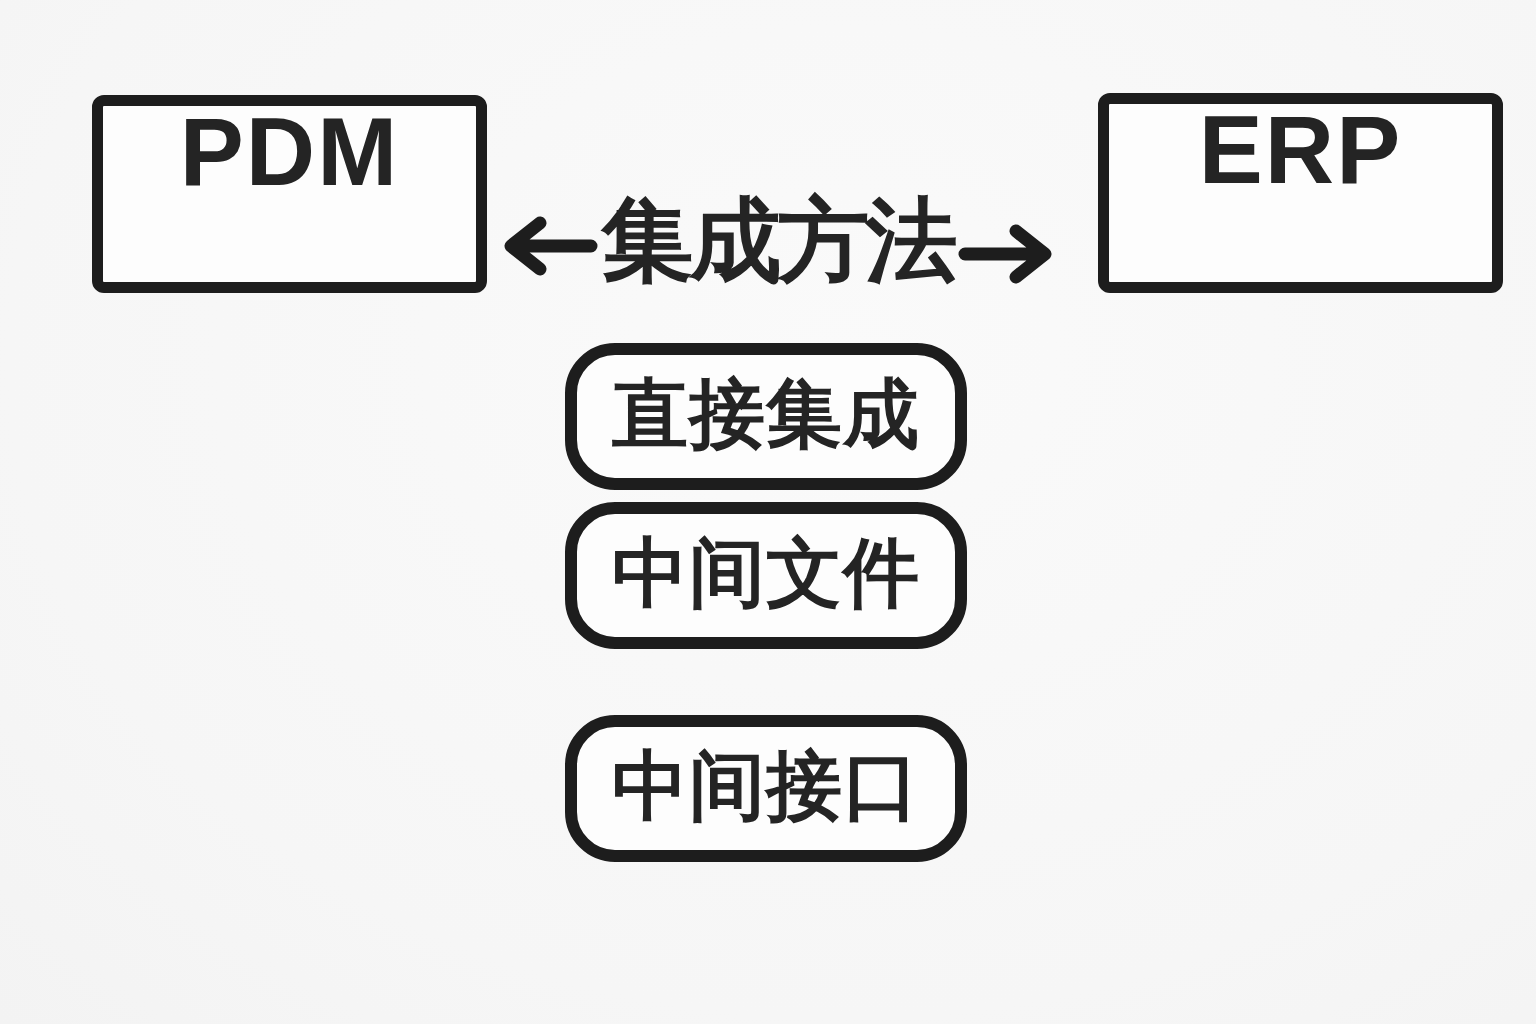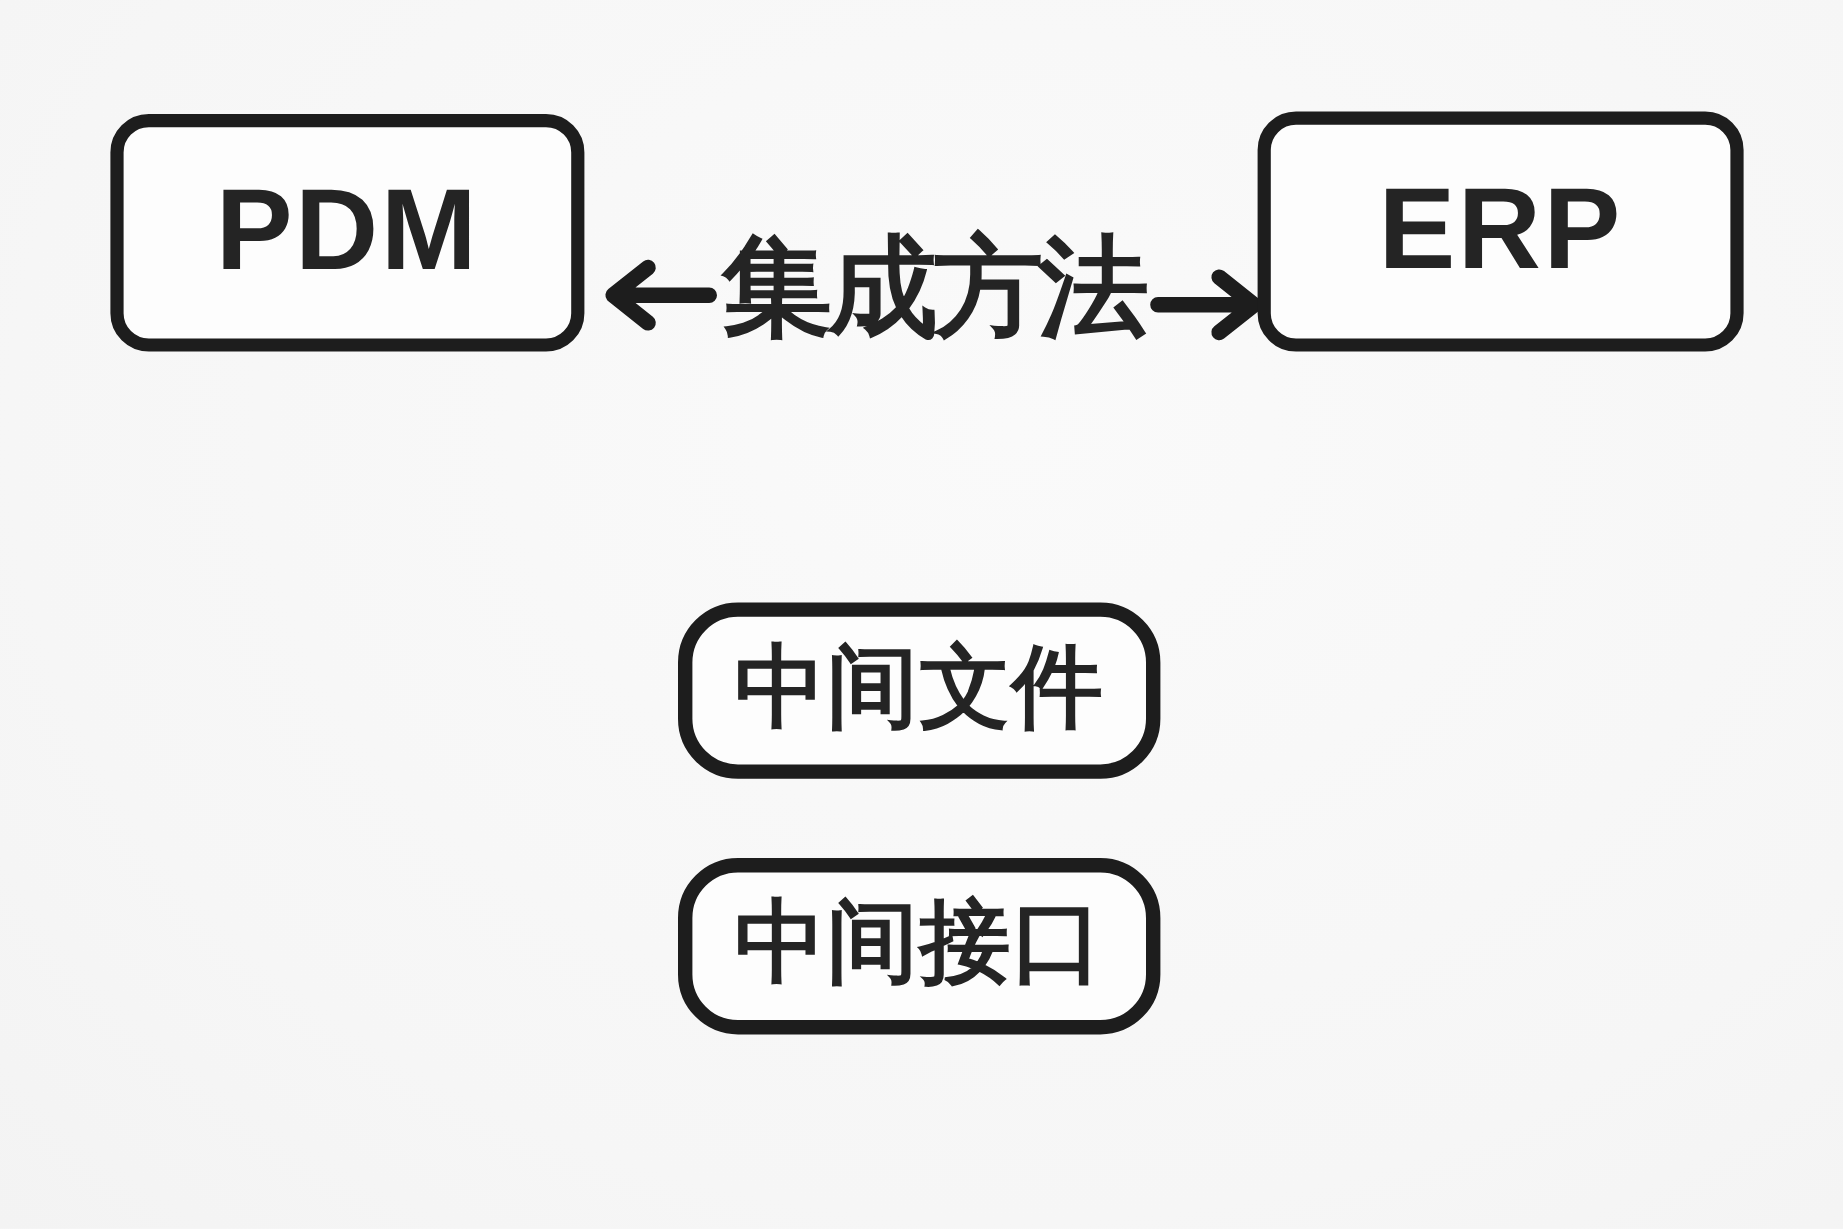--- a/index.html
+++ b/index.html
@@ -14,28 +14,27 @@
   .canvas {
     position: relative;
     width: 1536px;
     height: 1024px;
     background: radial-gradient(ellipse at 55% 35%, #fafafa 0%, #f6f6f6 70%, #f3f3f3 100%);
   }
   .node {
     position: absolute;
     box-sizing: border-box;
     border: 11px solid #1d1d1d;
-    border-radius: 32px;
+    border-radius: 12px;
     background: #fdfdfd;
     display: flex;
-    align-items: center;
     justify-content: center;
   }
   .node-pdm { left: 92px;  top: 95px; width: 395px; height: 198px; }
-  .node-erp { left: 1048px; top: 93px; width: 405px; height: 200px; }
+  .node-erp { left: 1098px; top: 93px; width: 405px; height: 200px; }
   .node-label {
     font-size: 96px;
     font-weight: 900;
     color: #242424;
     letter-spacing: 2px;
     line-height: 1;
     transform: translateY(-2px);
   }
   .relation {
     position: absolute;
@@ -102,20 +101,23 @@
     <span class="relation-label">集成方法</span>
     <svg class="arrow arrow-right" width="100" height="70" viewBox="0 0 100 70" aria-hidden="true">
       <path d="M7 35 H84 M58 12 L87 35 L58 58" fill="none" stroke="#1d1d1d" stroke-width="13" stroke-linecap="round" stroke-linejoin="round"></path>
     </svg>
   </div>
 
   <div class="node node-erp">
     <span class="node-label">ERP</span>
   </div>
 
+  <div class="method method-1">
+    <span class="method-label">直接集成</span>
+  </div>
 
   <div class="method method-2">
     <span class="method-label">中间文件</span>
   </div>
 
   <div class="method method-3">
     <span class="method-label">中间接口</span>
   </div>
 
 </div>

